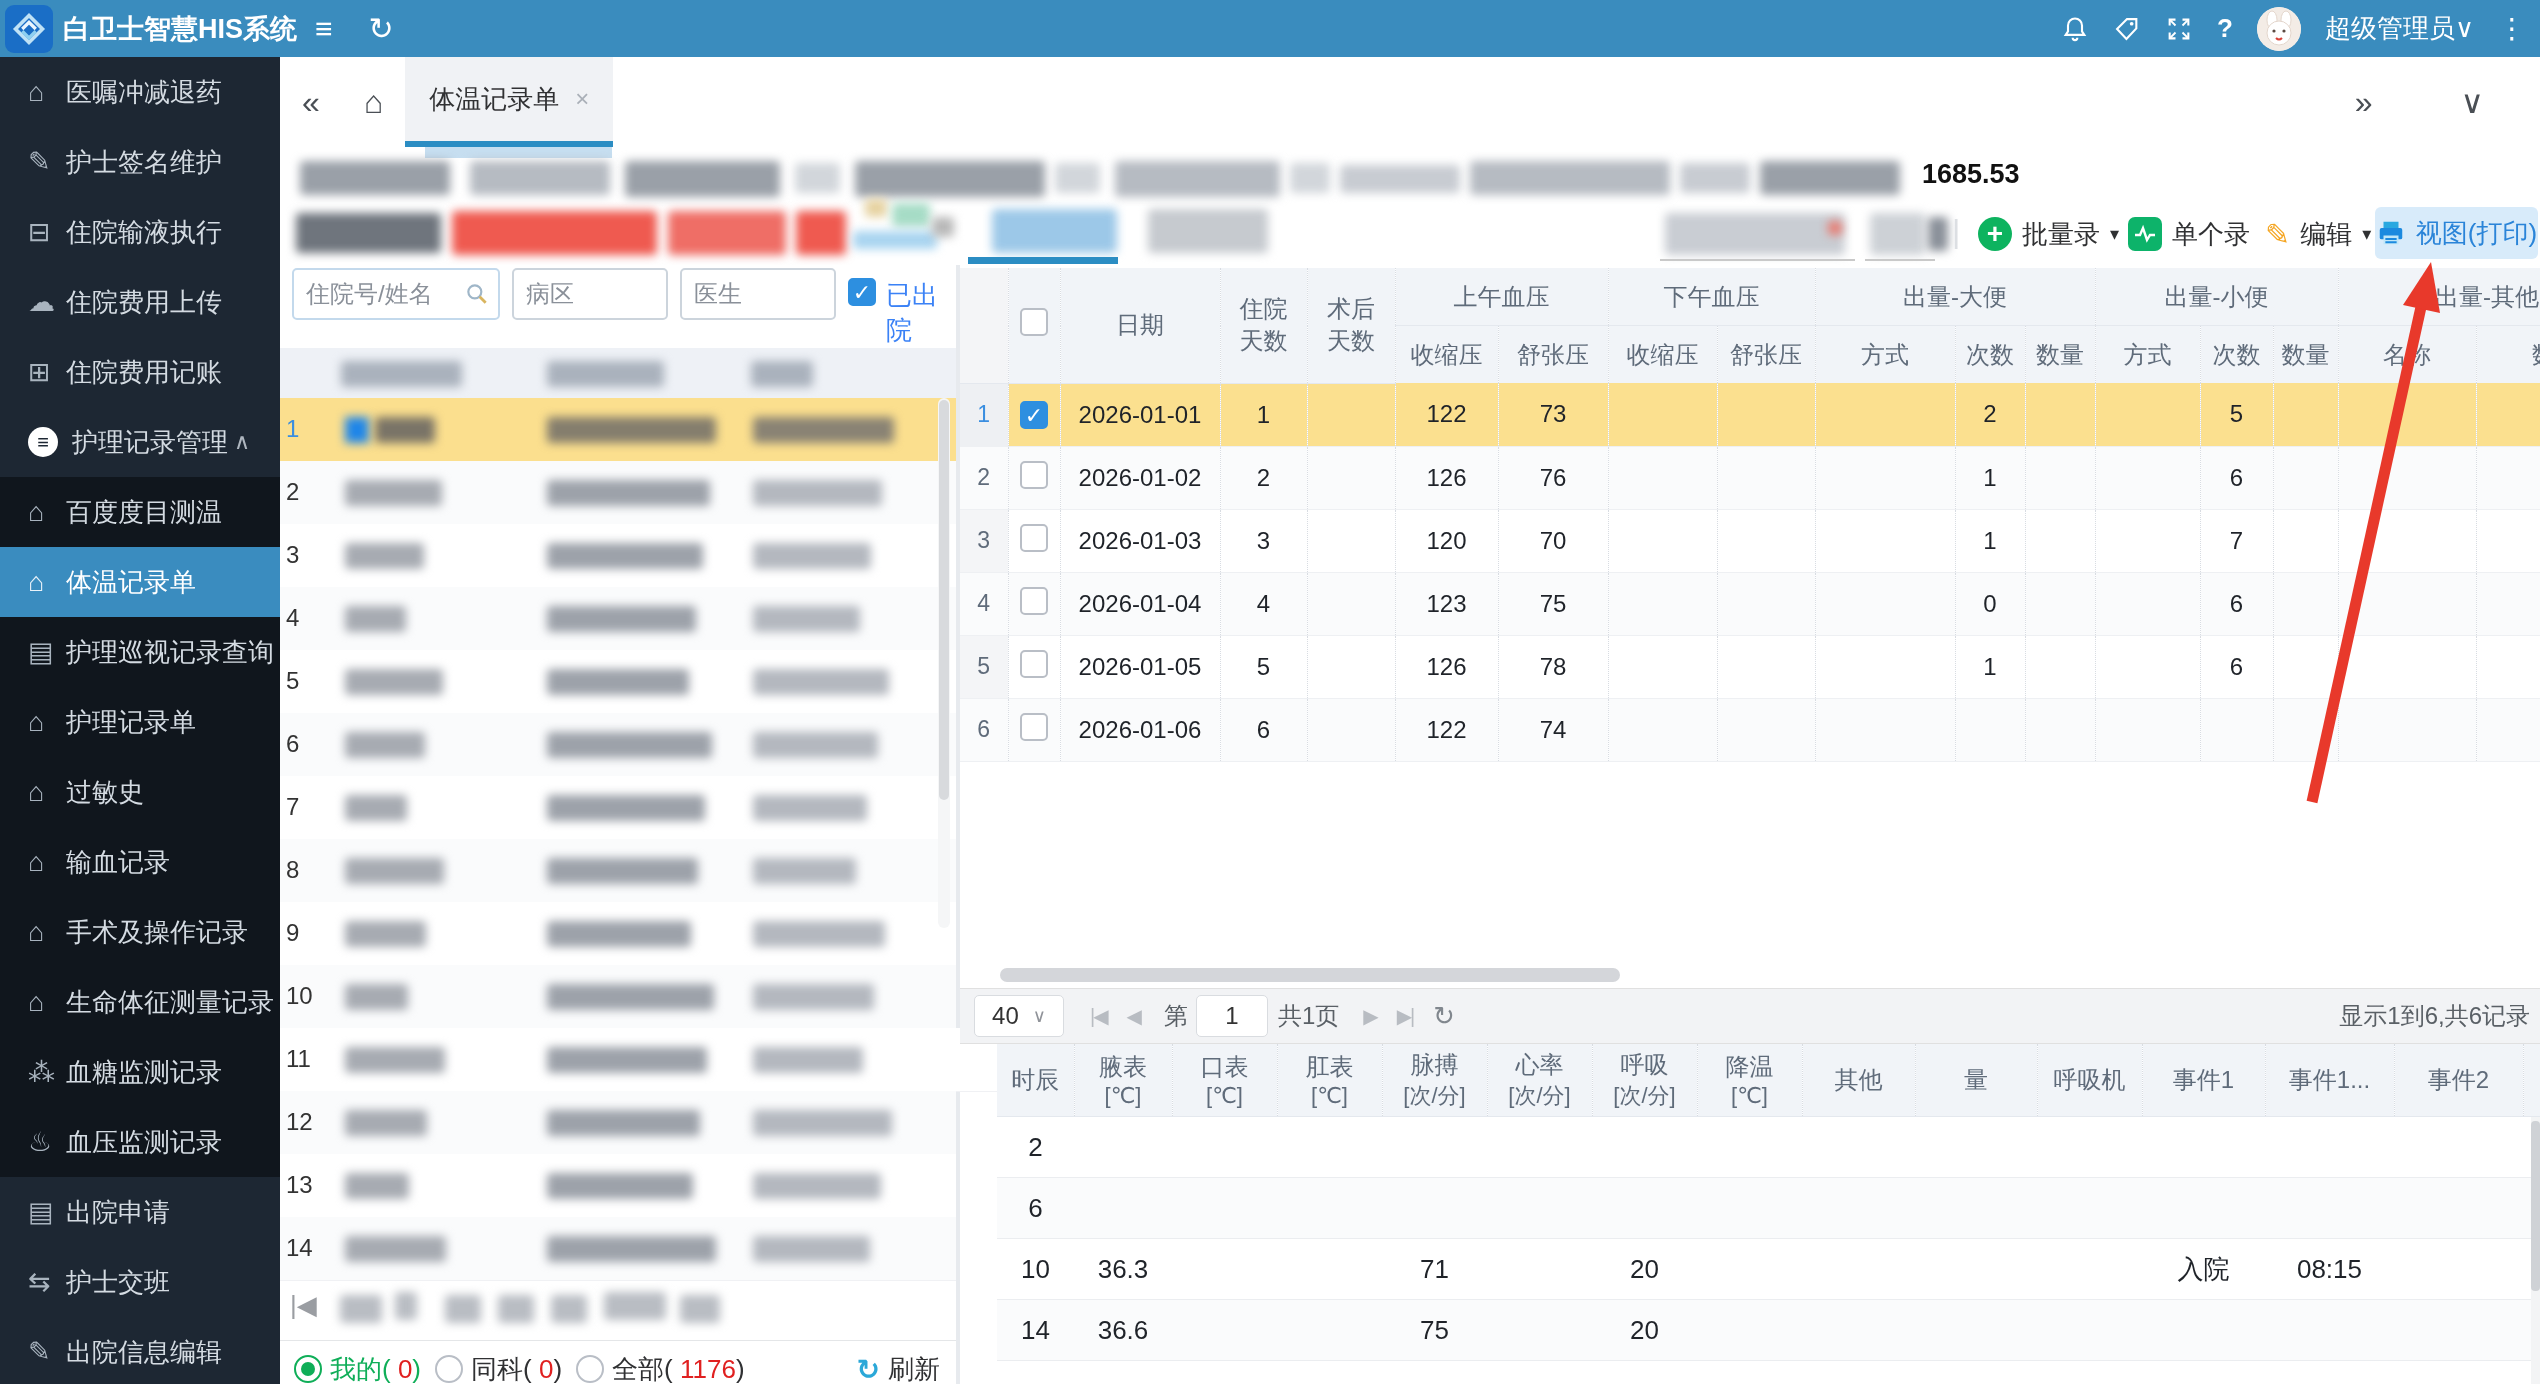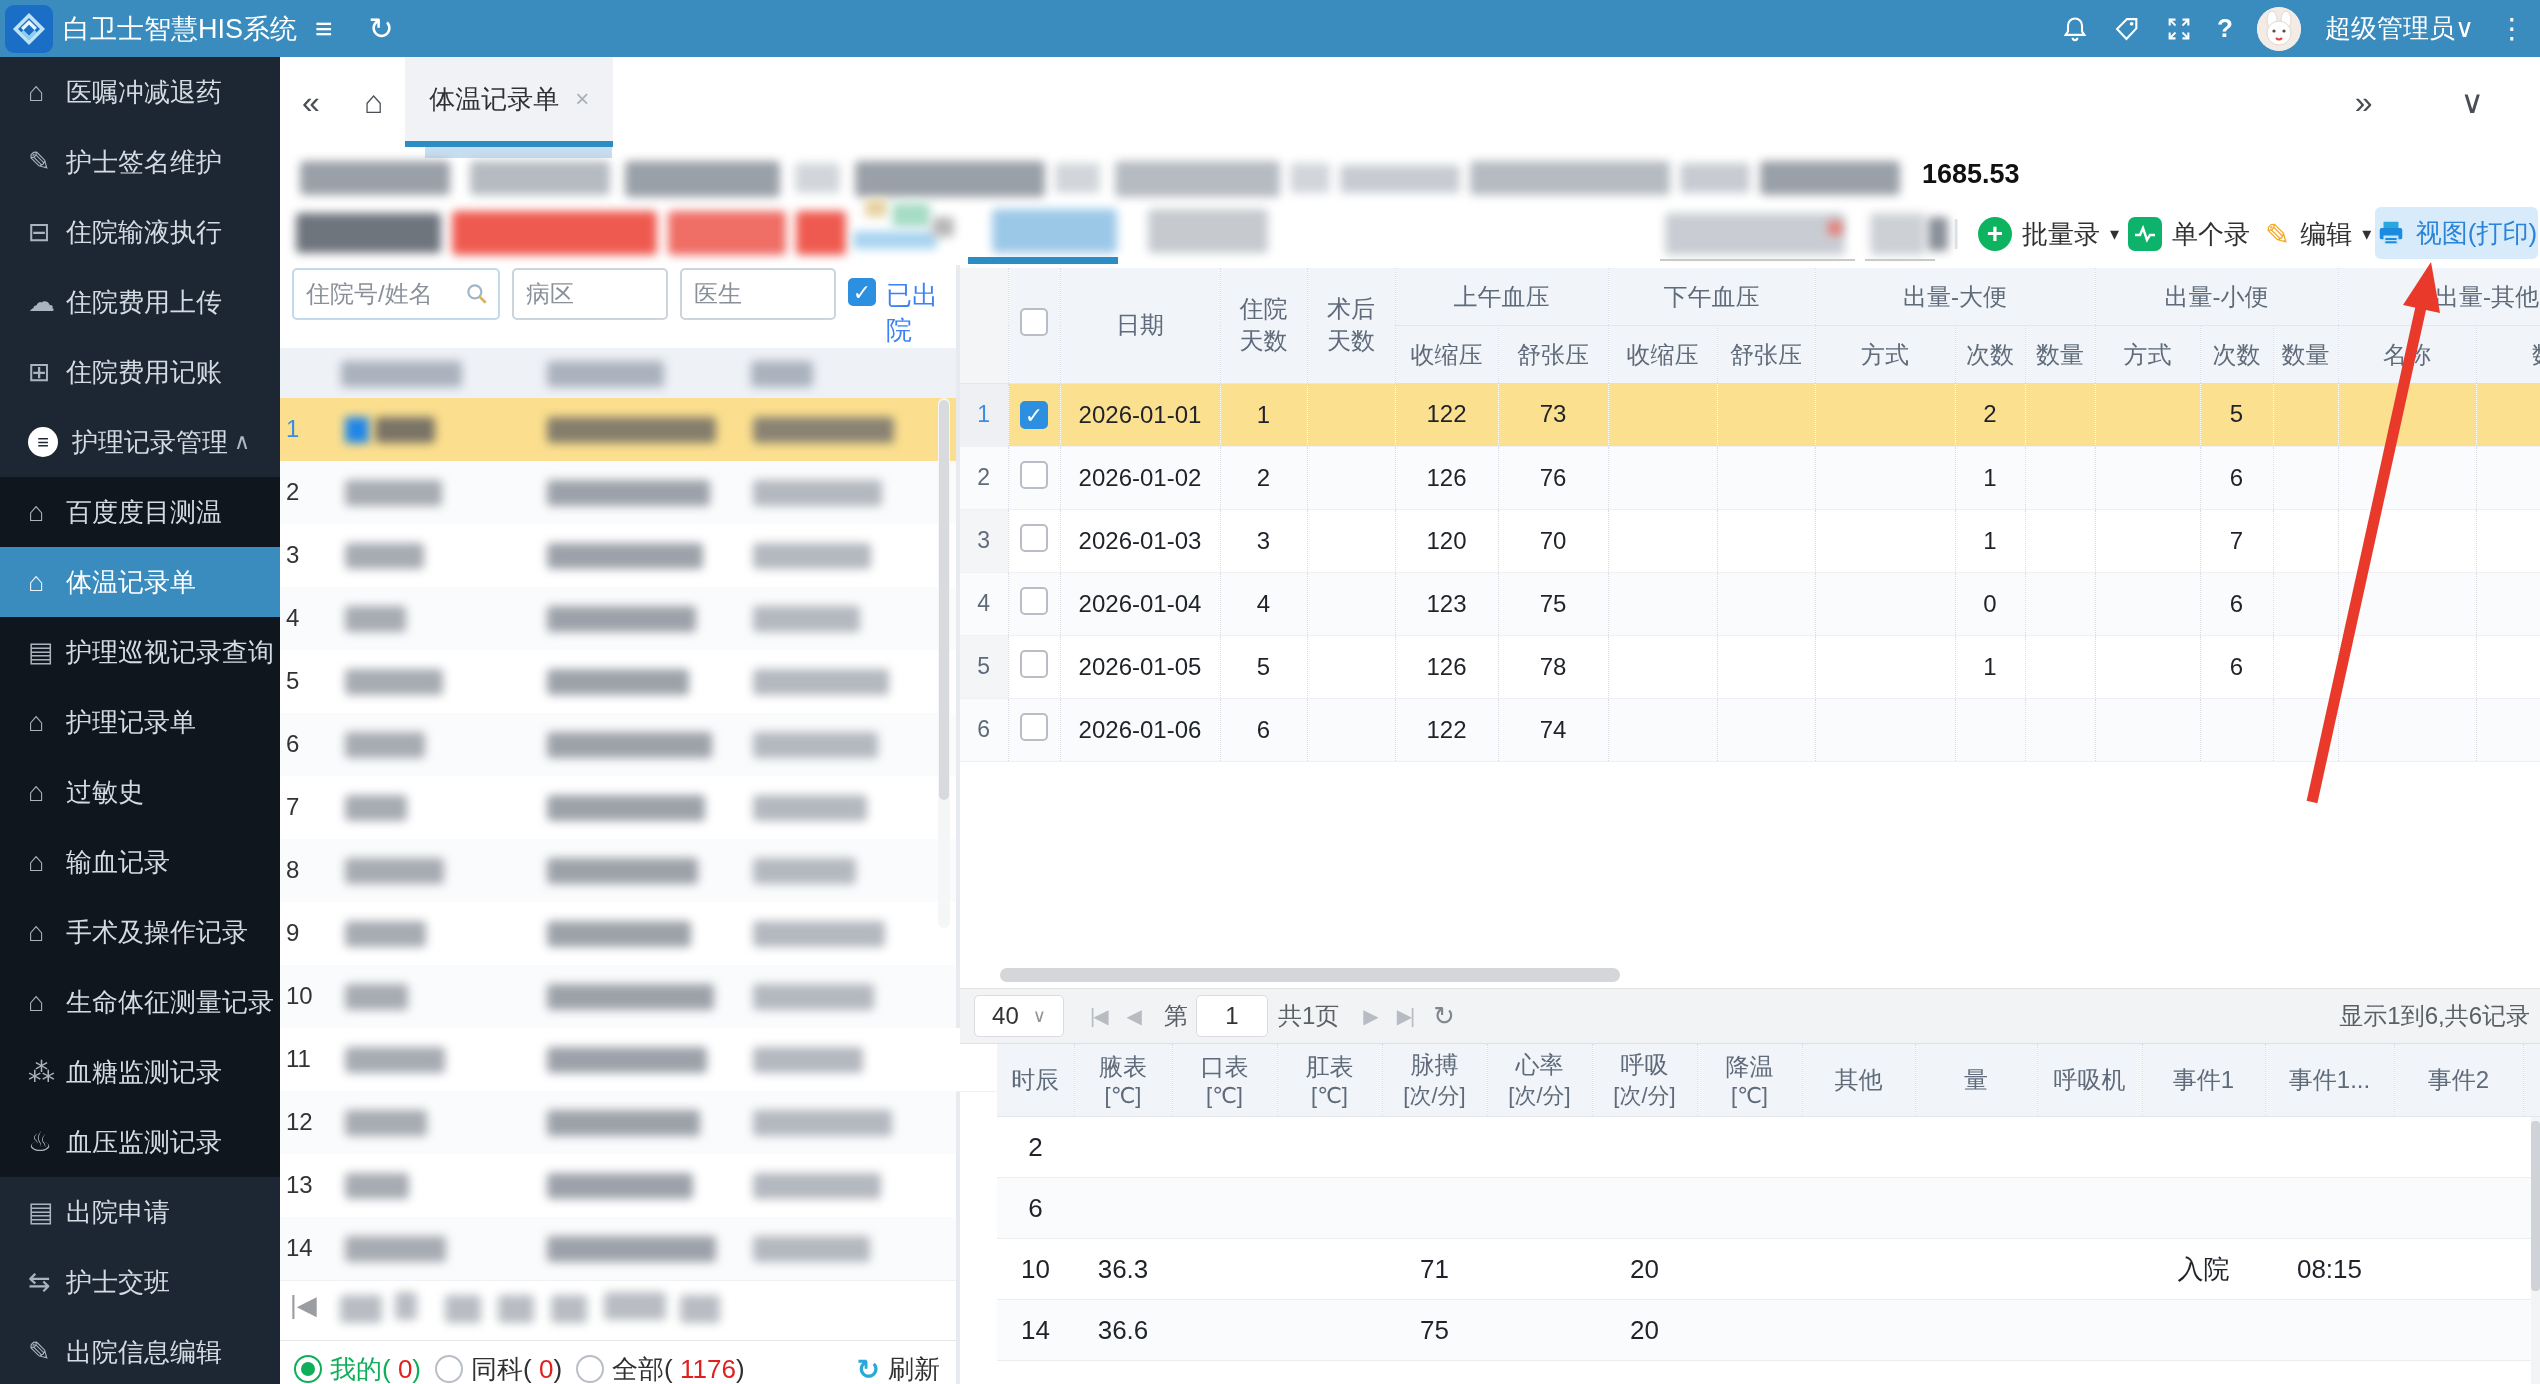--- a/index.html
+++ b/index.html
@@ -4,21 +4,21 @@
 <style>
   html,body{margin:0;padding:0;background:#e9ebee;}
   #root{position:relative;width:2540px;height:1384px;background:#fff;overflow:hidden;
         font-family:"Liberation Sans","DejaVu Sans",sans-serif;color:#333;}
   .abs{position:absolute;}
   
   #topnav{position:absolute;left:0;top:0;width:2540px;height:57px;background:#3a8cbe;
           display:flex;align-items:center;color:#fff;}
   .logo-box{width:48px;height:48px;margin:0 10px 0 5px;border-radius:9px;background:#1a6ec6;
             display:flex;align-items:center;justify-content:center;flex:0 0 auto;}
-  #app-title{font-size:27px;font-weight:normal;white-space:nowrap;max-width:235px;overflow:hidden;}
+  #app-title{font-size:27px;font-weight:bold;white-space:nowrap;max-width:235px;overflow:hidden;}
   .tn-icon{font-size:30px;padding:0 18px;cursor:pointer;}
   .tn-menu{display:flex;align-items:center;margin-left:6px;}
   .tn-item{font-size:26px;padding:0 14px;height:57px;line-height:57px;white-space:nowrap;cursor:pointer;}
   .tn-right{margin-left:auto;display:flex;align-items:center;gap:24px;padding-right:14px;}
   .tn-svg{width:28px;height:28px;display:block;cursor:pointer;}
   .avatar{width:44px;height:44px;border-radius:50%;background:#f6f0ea;overflow:hidden;flex:0 0 auto;}
   .tn-user{font-size:26px;white-space:nowrap;cursor:pointer;}
   
   #sidebar{position:absolute;left:0;top:57px;width:280px;height:1327px;background:#1d2733;overflow:hidden;}
   .sb-item{height:70px;display:flex;align-items:center;padding-left:28px;cursor:pointer;}

